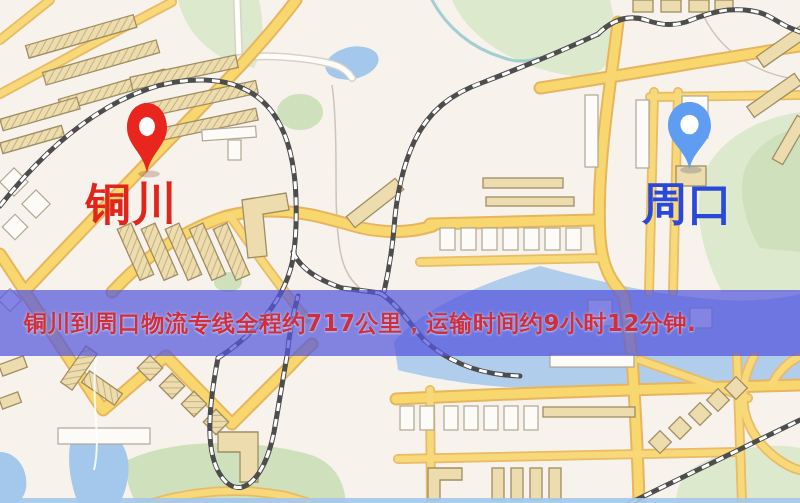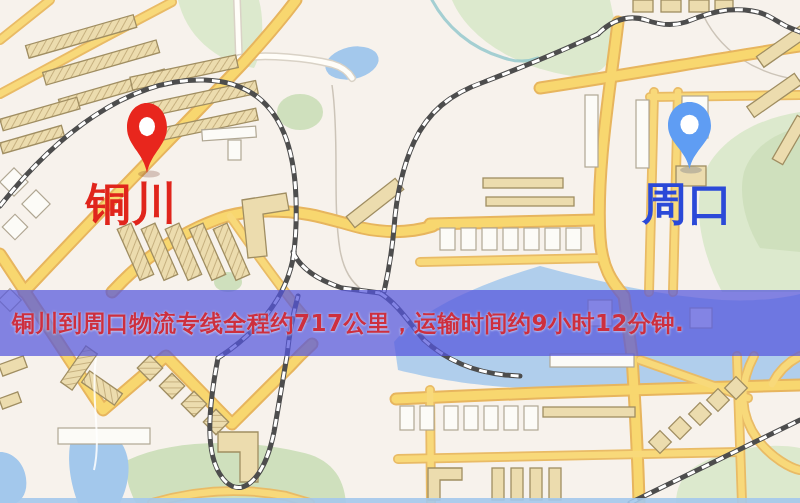--- a/index.html
+++ b/index.html
@@ -33,21 +33,21 @@
   .pin-dest{left:668px;top:102px;width:43px;height:67px;}
 
   
   .city-label{position:absolute;font-weight:bold;font-size:45px;line-height:1;
               letter-spacing:1px;white-space:nowrap;}
   .label-origin{left:86px;top:181px;}
   .label-dest{left:642px;top:181px;}
 
   
   .banner{position:absolute;left:0;top:290px;width:800px;height:66px;
-          display:flex;align-items:center;box-sizing:border-box;padding-left:12px;}
+          display:flex;align-items:center;box-sizing:border-box;padding-left:24px;}
   .banner span{font-size:23px;font-weight:bold;letter-spacing:.5px;white-space:nowrap;
                text-shadow:0 0 3px rgba(255,255,255,.55),0 1px 2px rgba(255,255,255,.35);}
 </style>
 </head>
 <body>
 
 <div class="stage">
 
   <svg class="map-svg" viewBox="0 0 800 503" xmlns="http://www.w3.org/2000/svg">
     <defs>

